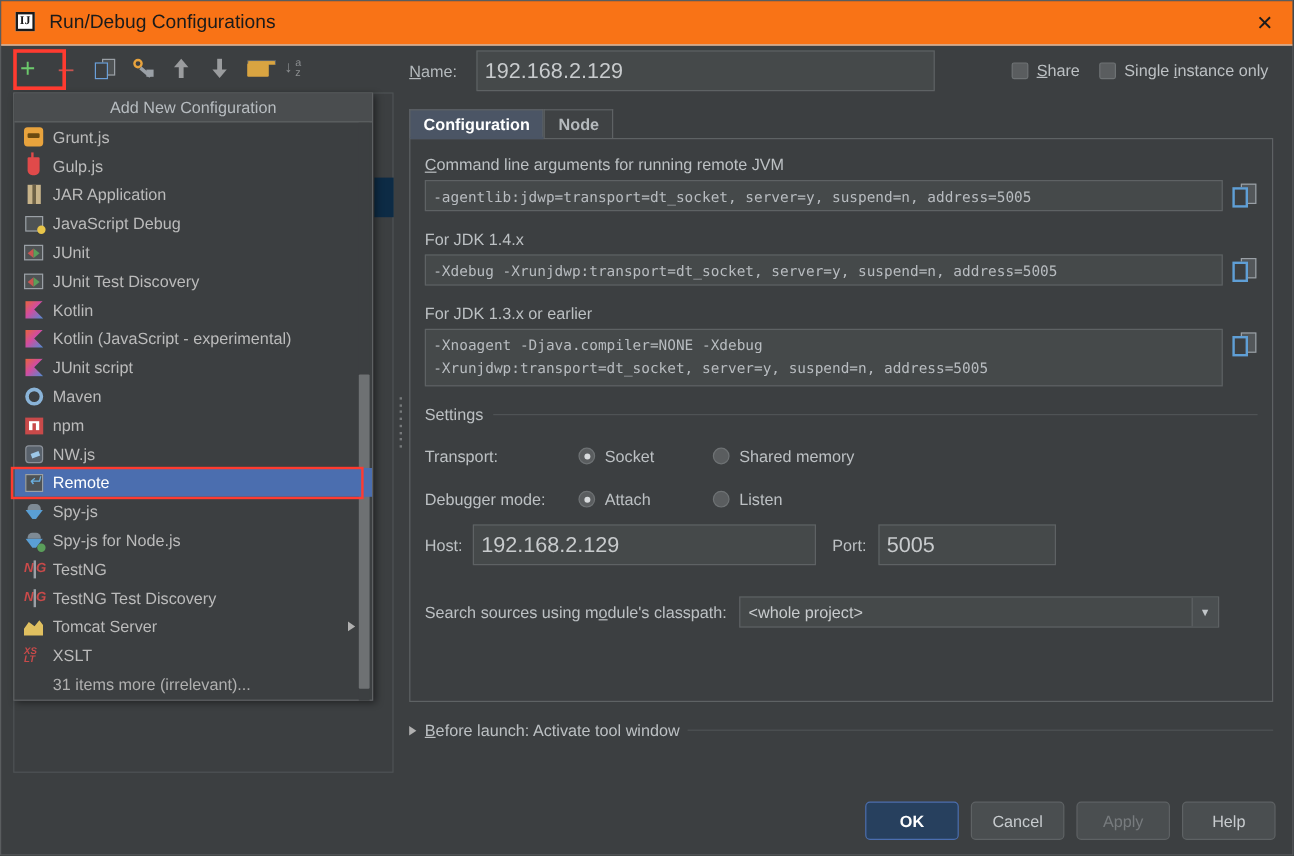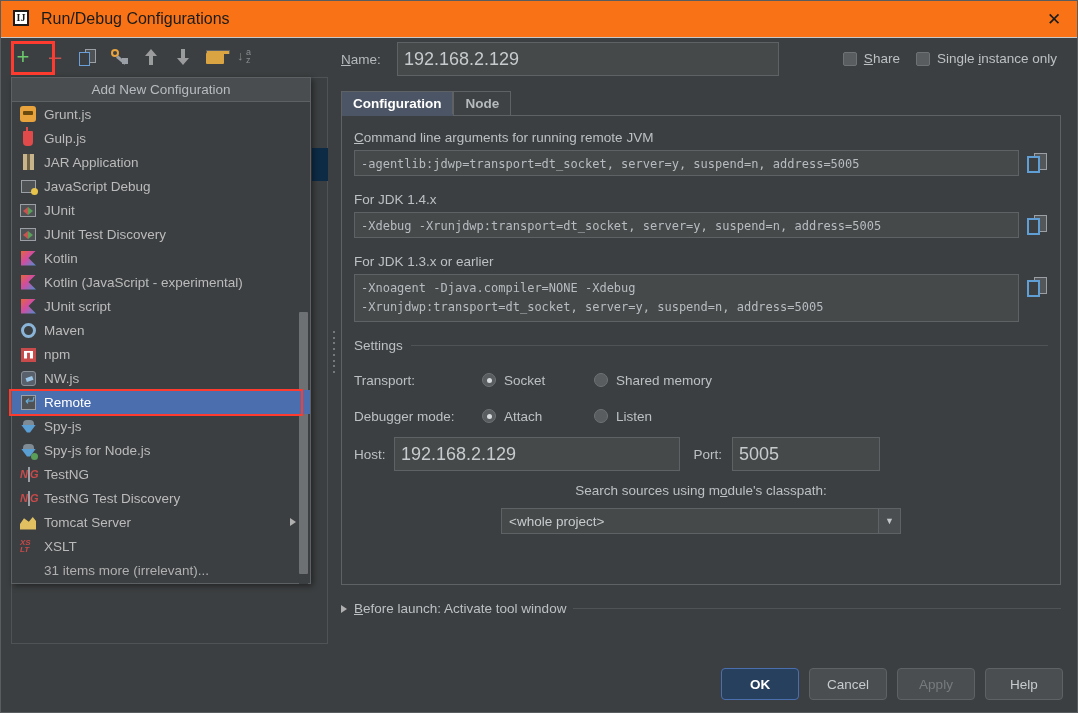--- a/index.html
+++ b/index.html
@@ -341,21 +341,21 @@
     background: #5a5d5f; border: 1px solid #6e7274;
     display: inline-flex; align-items: center; justify-content: center;
   }
   .radio.on:after {
     content: ""; width: 5px; height: 5px; border-radius: 50%;
     background: #d8dbdd;
   }
   .radio-label { color: #bcc0c3; font-size: 13.5px; margin-left: 8px; }
   .radio-wrap { display: flex; align-items: center; }
 
-  .classpath-row { display: flex; align-items: center; gap: 10px; margin-top: 14px; flex-direction: column; }
+  .classpath-row { display: flex; align-items: center; gap: 10px; margin-top: 28px; }
   .combo {
     display: flex; align-items: center;
     background: #45494a; border: 1px solid #5e6264;
     height: 26px; width: 400px;
   }
   .combo .val { flex: 1; color: #c8cbcd; font-size: 13.5px; padding-left: 7px; }
   .combo .arrow {
     width: 22px; height: 24px;
     border-left: 1px solid #5e6264;
     background: #4a4e50;

